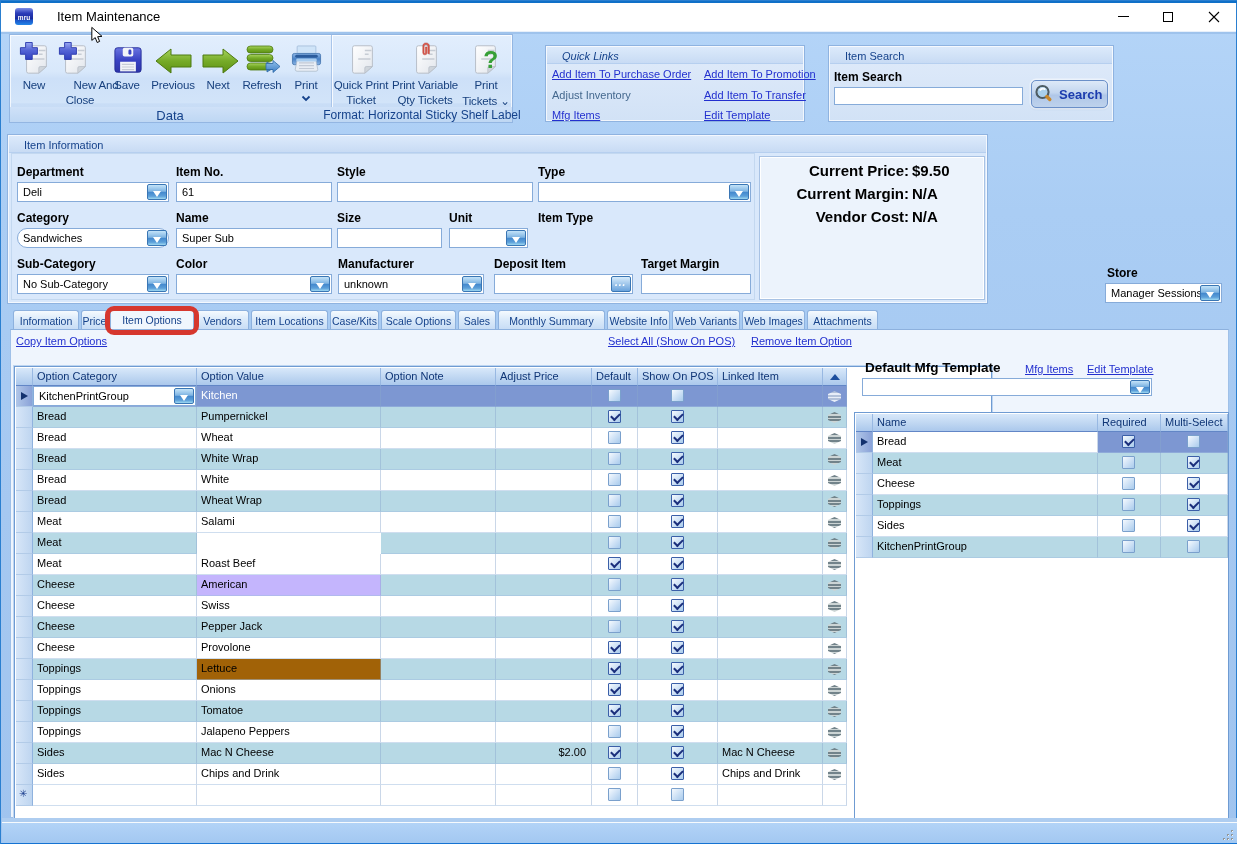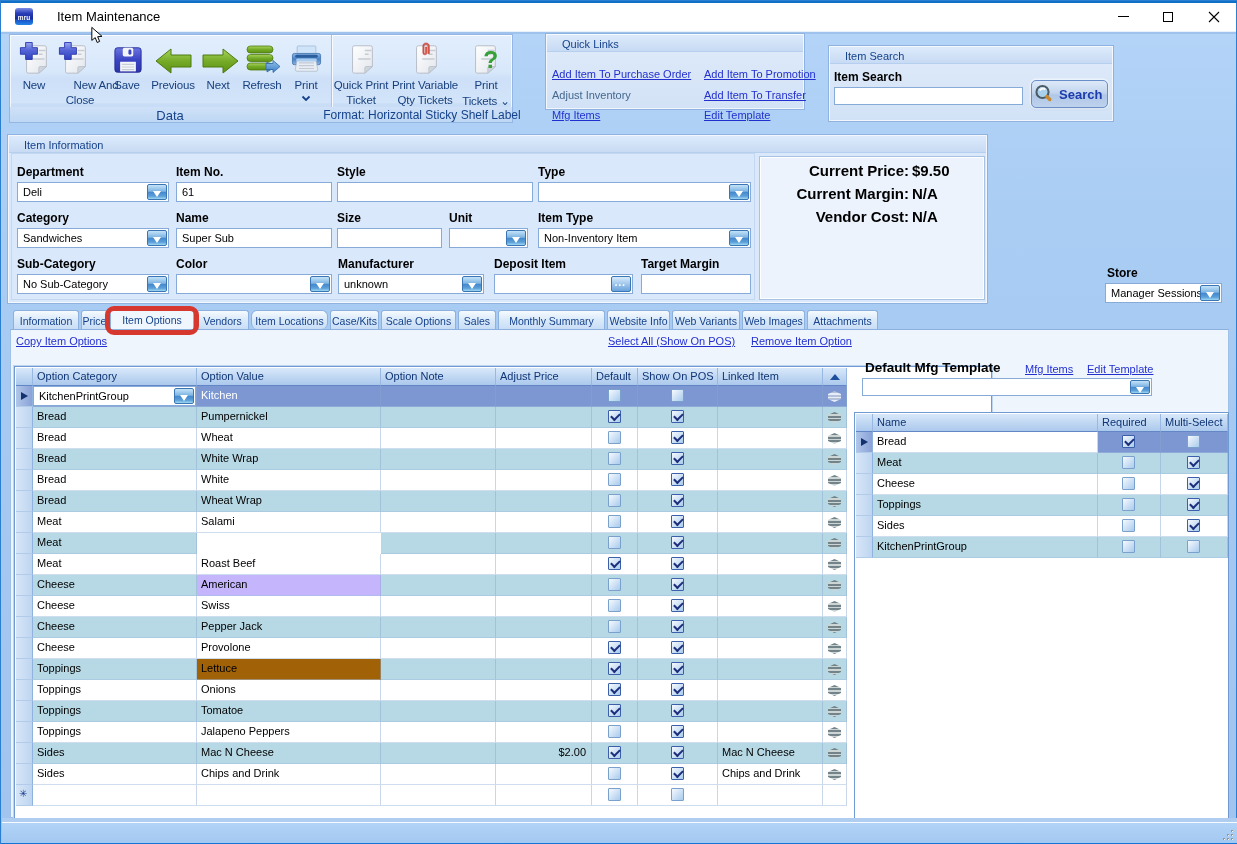--- a/index.html
+++ b/index.html
@@ -184,21 +184,21 @@
     <div class="icolbl" style="left:305px;top:78px;">Print</div>
     <div class="icolbl" style="left:360px;top:78px;">Quick Print</div>
     <div class="icolbl" style="left:360px;top:93px;">Ticket</div>
     <div class="icolbl" style="left:424px;top:78px;">Print Variable</div>
     <div class="icolbl" style="left:424px;top:93px;">Qty Tickets</div>
     <div class="icolbl" style="left:485px;top:78px;">Print</div>
     <div class="icolbl" style="left:485px;top:93px;">Tickets ⌄</div>
     <svg class="abs" style="left:300px;top:94px" width="10" height="7" viewBox="0 0 10 7">
       <path d="M1.5 1.5 L5 5 L8.5 1.5" stroke="#15428b" stroke-width="1.8" fill="none"></path>
     </svg>
-<div class="gbox" style="left:544px;top:32px;width:260px;height:77px;background:linear-gradient(180deg,#e0ebfa,#d2e2f6);">
+<div class="gbox" style="left:544px;top:44px;width:260px;height:77px;background:linear-gradient(180deg,#e0ebfa,#d2e2f6);font-style:italic;">
  <div class="ghead">
         <span class="navy">Quick Links</span>
       </div>
 </div>
 <div class="abs lnk" style="left:551px;top:67px;">Add Item To Purchase Order</div>
 <div class="abs lnk" style="left:703px;top:67px;">Add Item To Promotion</div>
 <div class="abs glnk" style="left:551px;top:88px;">Adjust Inventory</div>
 <div class="abs lnk" style="left:703px;top:88px;">Add Item To Transfer</div>
 <div class="abs lnk" style="left:551px;top:108px;">Mfg Items</div>
 <div class="abs lnk" style="left:703px;top:108px;">Edit Template</div>
@@ -239,33 +239,29 @@
     </div>
     <div class="field" style="left:336px;top:181px;width:196px;"></div>
     <div class="combo" style="left:537px;top:181px;width:213px;">
       <i class="dd"></i>
     </div>
     <div class="lbl" style="left:16px;top:210px;">Category</div>
     <div class="lbl" style="left:175px;top:210px;">Name</div>
     <div class="lbl" style="left:336px;top:210px;">Size</div>
     <div class="lbl" style="left:448px;top:210px;">Unit</div>
     <div class="lbl" style="left:537px;top:210px;">Item Type</div>
-    <div class="combo" style="left:16px;top:227px;width:152px;">
+    <div class="combo" style="left:16px;top:227px;width:152px;border-radius:10px;">
       <span>Sandwiches</span>
       <i class="dd"></i>
     </div>
     <div class="field" style="left:175px;top:227px;width:156px;">
       <span>Super Sub</span>
     </div>
     <div class="field" style="left:336px;top:227px;width:105px;"></div>
     <div class="combo" style="left:448px;top:227px;width:79px;">
-      <i class="dd"></i>
-    </div>
-    <div class="combo" style="left:537px;top:227px;width:213px;">
-      <span>Non-Inventory Item</span>
       <i class="dd"></i>
     </div>
     <div class="lbl" style="left:16px;top:256px;">Sub-Category</div>
     <div class="lbl" style="left:175px;top:256px;">Color</div>
     <div class="lbl" style="left:337px;top:256px;">Manufacturer</div>
     <div class="lbl" style="left:493px;top:256px;">Deposit Item</div>
     <div class="lbl" style="left:640px;top:256px;">Target Margin</div>
     <div class="combo" style="left:16px;top:273px;width:152px;">
       <span>No Sub-Category</span>
       <i class="dd"></i>
@@ -292,21 +288,21 @@
 <div class="abs" style="left:911px;top:207px;font-size:15px;font-weight:bold;color:#000;">N/A</div>
 <div class="lbl" style="left:1106px;top:265px;">Store</div>
     <div class="combo" style="left:1104px;top:282px;width:117px;">
       <span style="width:90px;overflow:hidden;">Manager Sessions ...</span>
       <i class="dd"></i>
     </div>
     <div class="tab" style="left:12px;width:66px;">Information</div>
     <div class="tab" style="left:80px;width:27px;">Price</div>
     <div class="tab sel" style="left:109px;width:84px;">Item Options</div>
     <div class="tab" style="left:195px;width:53px;">Vendors</div>
-    <div class="tab" style="left:250px;width:77px;border-radius:6px;">Item Locations</div>
+    <div class="tab" style="left:250px;width:77px;">Item Locations</div>
     <div class="tab" style="left:329px;width:49px;">Case/Kits</div>
     <div class="tab" style="left:380px;width:75px;">Scale Options</div>
     <div class="tab" style="left:457px;width:38px;">Sales</div>
     <div class="tab" style="left:497px;width:107px;">Monthly Summary</div>
     <div class="tab" style="left:606px;width:63px;">Website Info</div>
     <div class="tab" style="left:671px;width:68px;">Web Variants</div>
     <div class="tab" style="left:741px;width:63px;">Web Images</div>
     <div class="tab" style="left:806px;width:71px;">Attachments</div>
     <div class="abs" style="left:9px;top:328px;width:1219px;height:489px;background:#eff5fd;border:1px solid #9fc0e8;border-top:1px solid #8db1de;"></div>
     <div class="abs" style="left:104px;top:305px;width:94px;height:29px;border:5px solid #d6372e;border-radius:9px;z-index:5;"></div>

